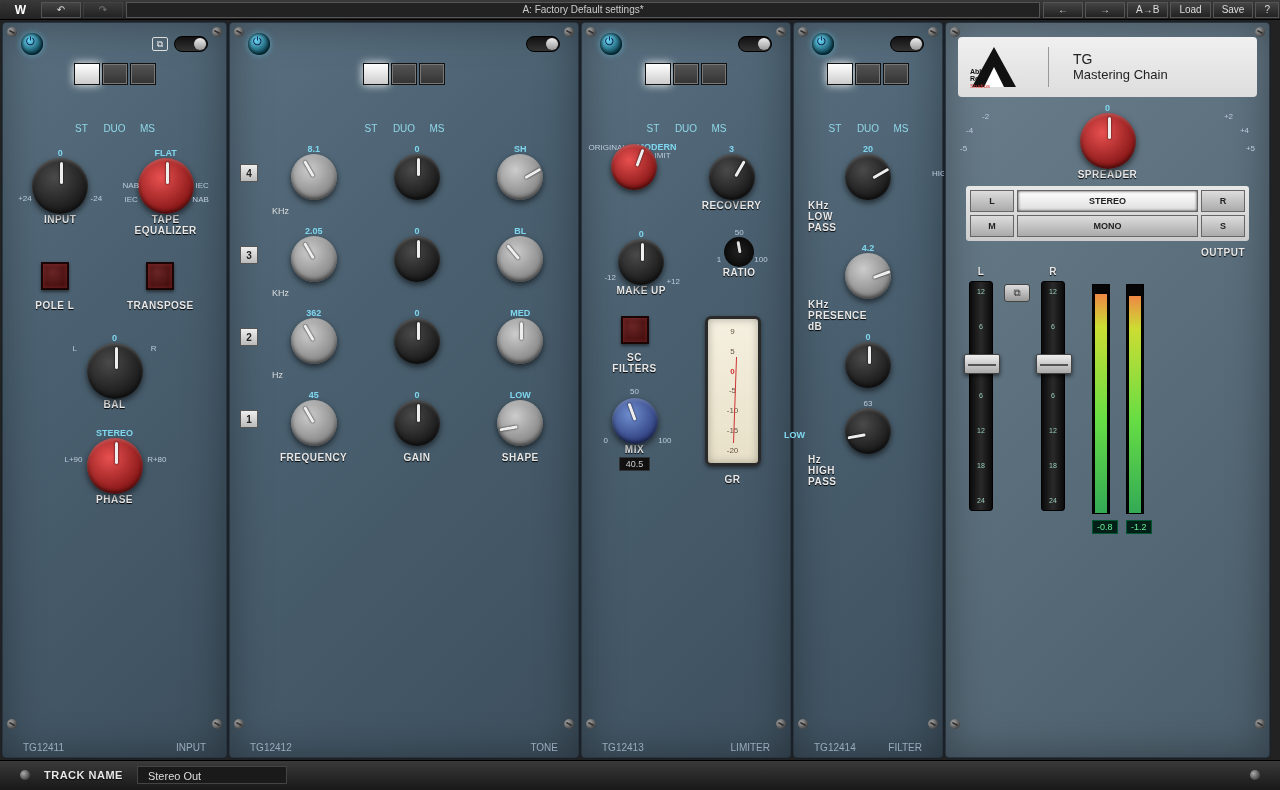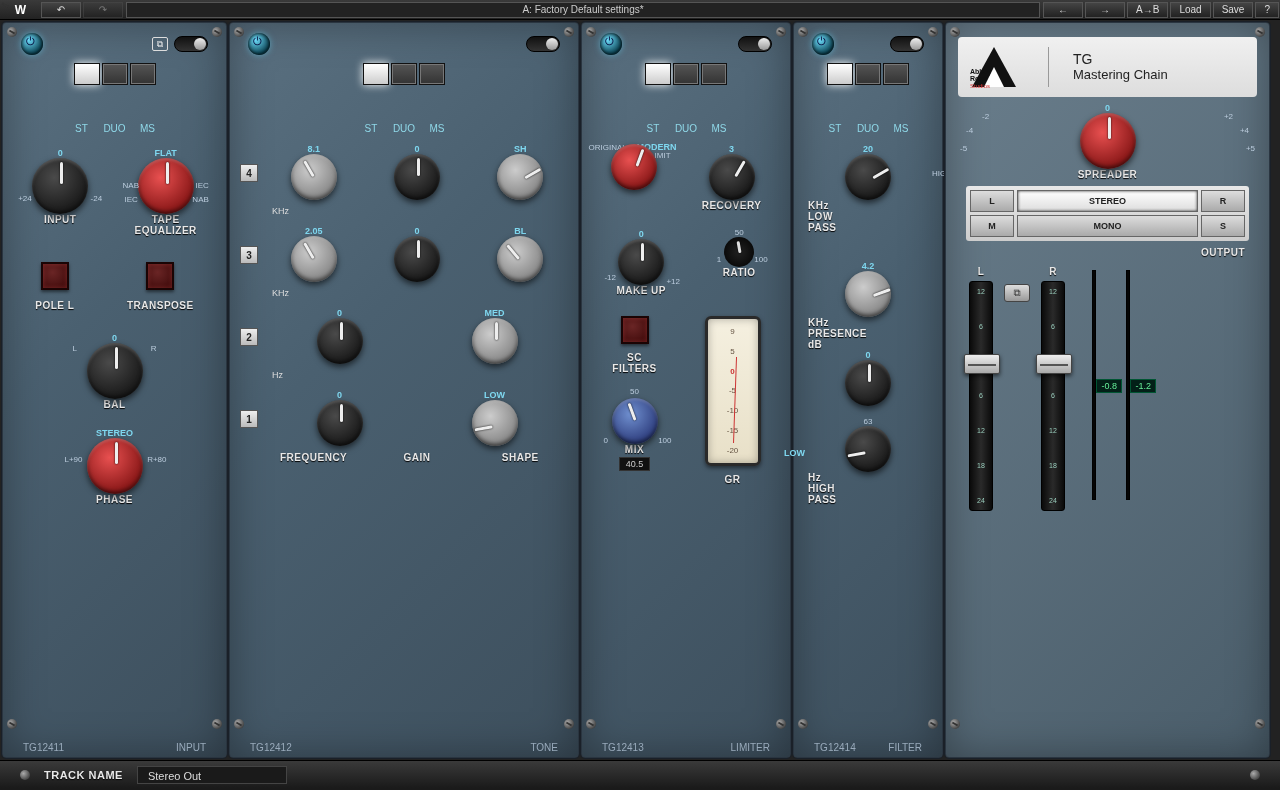--- a/index.html
+++ b/index.html
@@ -73,21 +73,21 @@
 
   .fader-area{display:flex;gap:4px;margin:8px 10px;height:270px;align-items:flex-start;}
   .fader-col{display:flex;flex-direction:column;align-items:center;width:38px;}
   .fader-track{width:24px;height:230px;background:linear-gradient(90deg,#0a0a0a,#2a2a2a,#0a0a0a);border:1px solid #000;border-radius:3px;position:relative;margin-top:4px;}
   .fader-scale{position:absolute;inset:6px 0;display:flex;flex-direction:column;justify-content:space-between;font-size:7px;color:#9cb;align-items:center;}
   .fader-cap{position:absolute;left:-6px;width:36px;height:20px;background:linear-gradient(#eee,#aaa);border:1px solid #444;border-radius:2px;box-shadow:0 2px 4px rgba(0,0,0,0.6);cursor:pointer;}
   .fader-cap::after{content:"";position:absolute;left:3px;right:3px;top:9px;height:2px;background:#555;}
 
   .link-btn{width:26px;height:18px;background:linear-gradient(#ddd,#999);border:1px solid #444;border-radius:3px;font-size:10px;color:#333;display:flex;align-items:center;justify-content:center;margin-top:18px;cursor:pointer;}
 
-  .meter-col{display:flex;flex-direction:row;align-items:center;width:30px;}
+  .meter-col{display:flex;flex-direction:column;align-items:flex-start;width:30px;}
   .meter{width:18px;height:230px;background:#050505;border:1px solid #000;position:relative;margin-top:4px;overflow:hidden;}
   .meter-fill{position:absolute;bottom:0;left:2px;right:2px;background:linear-gradient(to top,#3a5,#6d4,#cd3 85%,#e84);}
   .meter-val{margin-top:6px;background:#032018;color:#6e9;font-size:9px;padding:1px 4px;border:1px solid #053;}
 
   .vu{width:56px;height:150px;background:linear-gradient(#f5f0e0,#e8e0c8);border:3px solid #2a2a2a;border-radius:6px;box-shadow:inset 0 0 8px rgba(0,0,0,0.3),0 2px 4px rgba(0,0,0,0.5);position:relative;margin:0 auto;}
   .vu-scale{position:absolute;inset:8px 4px;display:flex;flex-direction:column;justify-content:space-between;align-items:center;font-size:8px;color:#654;}
   .vu-needle{position:absolute;left:50%;bottom:20px;width:1px;height:60%;background:#c33;transform-origin:bottom;transform:rotate(2deg);}
 
   
   .status-bar{height:28px;background:linear-gradient(#3a3a3a,#1a1a1a);display:flex;align-items:center;color:#ddd;font-size:11px;padding:0 20px;gap:14px;border-top:1px solid #000;}
@@ -266,35 +266,49 @@
       <div class="val">BL</div>
       <div class="knob grey sm">
               <div class="ptr" style="transform:rotate(-40deg)"></div>
             </div>
     </div>
         </div>
         <div class="sublabel" style="text-align: left; margin-left: 10px;">KHz</div>
         <div class="row" style="position: relative; margin: 10px 0px 6px;">
     <div class="band-num">2</div>
     <div class="knob-zone" style="width:100px">
+      <div class="val">362</div>
+      <div class="knob grey sm">
+              <div class="ptr" style="transform:rotate(-30deg)"></div>
+            </div>
+
+    </div>
+    <div class="knob-zone" style="width:100px">
       <div class="val">0</div>
       <div class="knob black sm">
               <div class="ptr" style="transform:rotate(0deg)"></div>
             </div>
     </div>
     <div class="knob-zone" style="width:100px">
       <div class="val">MED</div>
       <div class="knob grey sm">
               <div class="ptr" style="transform:rotate(0deg)"></div>
             </div>
     </div>
         </div>
         <div class="sublabel" style="text-align: left; margin-left: 10px;">Hz</div>
         <div class="row" style="position: relative; margin: 10px 0px 6px;">
     <div class="band-num">1</div>
+    <div class="knob-zone" style="width:100px">
+      <div class="val">45</div>
+      <div class="knob grey sm">
+              <div class="ptr" style="transform:rotate(-30deg)"></div>
+            </div>
+
+    </div>
     <div class="knob-zone" style="width:100px">
       <div class="val">0</div>
       <div class="knob black sm">
               <div class="ptr" style="transform:rotate(0deg)"></div>
             </div>
     </div>
     <div class="knob-zone" style="width:100px">
       <div class="val">LOW</div>
       <div class="knob grey sm">
               <div class="ptr" style="transform:rotate(-100deg)"></div>
@@ -440,21 +454,21 @@
       <div class="val">20</div>
       <div class="knob black sm">
           <div class="ptr" style="transform:rotate(60deg)"></div>
         </div>
       <div class="hsmall" style="position:absolute;right:-16px;top:26px">HIGH</div>
       <div class="label" style="white-space:pre;text-align:left;align-self:flex-start;margin-left:8px">KHz
 LOW
 PASS</div>
     </div>
 
-    <div class="knob-zone" style="margin-top:28px">
+    <div class="knob-zone" style="margin-top:10px">
       <div class="val">4.2</div>
       <div class="knob grey sm">
           <div class="ptr" style="transform:rotate(70deg)"></div>
         </div>
       <div class="label" style="white-space:pre;text-align:left;align-self:flex-start;margin-left:8px">KHz
 PRESENCE</div>
     </div>
 
     <div class="knob-zone" style="">
       <div class="label" style="align-self:flex-start;margin-left:8px">dB</div>

